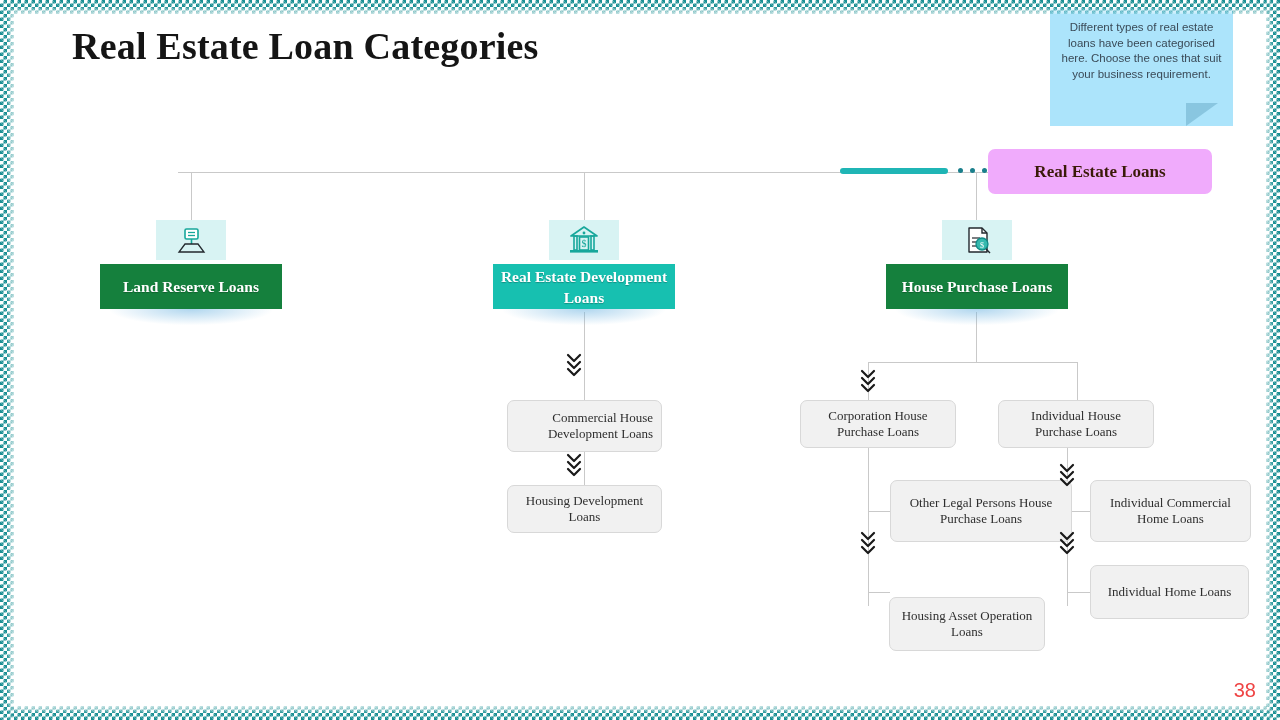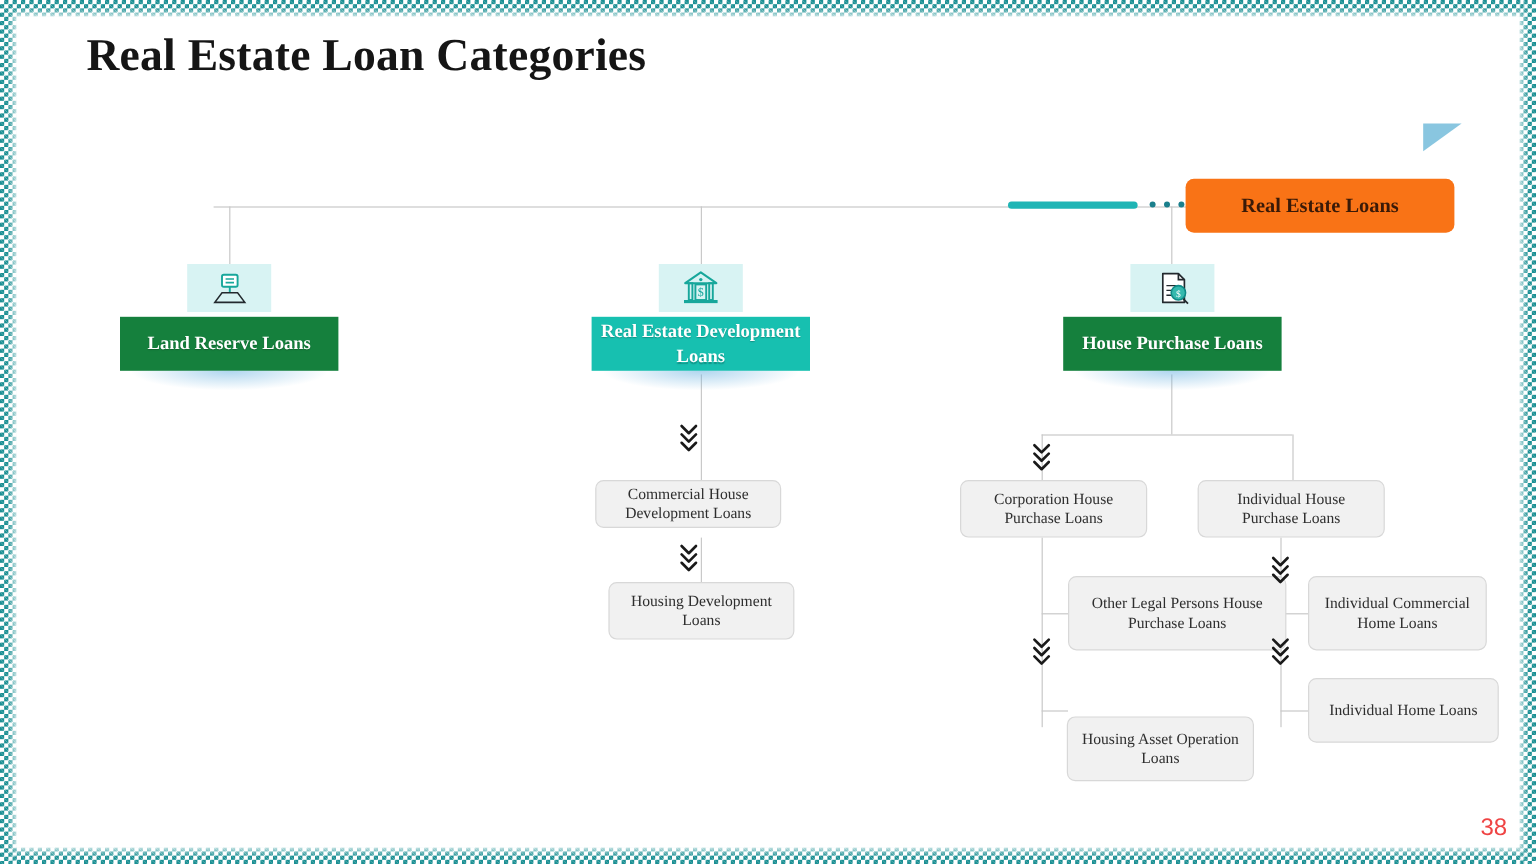--- a/index.html
+++ b/index.html
@@ -47,21 +47,21 @@
   
   .hline{position:absolute;height:1px;background:#c9c9c9;}
   .vline{position:absolute;width:1px;background:#c9c9c9;}
 
   .teal-bar{position:absolute;left:840px;top:168px;width:108px;height:6px;
     background:#1fb5b5;border-radius:3px;}
   .dot{position:absolute;width:5px;height:5px;border-radius:50%;background:#1a7f8c;top:168px;}
 
   
   .root{position:absolute;left:988px;top:149px;width:224px;height:45px;
-    background:#f97316;border-radius:7px;
+    background:#f0abfc;border-radius:7px;
     display:flex;align-items:center;justify-content:center;z-index:10;}
   .root span{font-family:"Liberation Serif", serif;font-weight:bold;font-size:17px;color:#3a1a08;}
 
   
   .cat{position:absolute;z-index:8;}
   .cat .iconbox{position:absolute;left:50%;transform:translateX(-50%);top:0;
     width:70px;height:40px;background:#d8f3f3;
     display:flex;align-items:center;justify-content:center;}
   .cat .bar{position:absolute;top:44px;width:182px;height:45px;
     display:flex;align-items:center;justify-content:center;text-align:center;}
@@ -95,20 +95,21 @@
 
   <div class="frame">
     <div class="band top"></div>
     <div class="band bottom"></div>
     <div class="band left"></div>
     <div class="band right"></div>
   </div>
 
   <div class="title">Real Estate Loan Categories</div>
 
+  <div class="note">Different  types of real estate loans have  been categorised here. Choose the ones that suit your business requirement.</div>
   <div class="note-fold"></div>
 
   <div class="hline" style="left:178px;top:172px;width:812px;"></div>
   <div class="vline" style="left:191px;top:172px;height:48px;"></div>
   <div class="vline" style="left:584px;top:172px;height:48px;"></div>
   <div class="vline" style="left:976px;top:172px;height:48px;"></div>
 
   <div class="teal-bar"></div>
   <div class="dot" style="left:958px;"></div>
   <div class="dot" style="left:970px;"></div>
@@ -173,21 +174,21 @@
 
   <div class="vline" style="left:584px;top:312px;height:88px;"></div>
   <div class="chev" style="left:566px;top:352px;">
     <svg width="16" height="26" viewBox="0 0 16 26">
       <path d="M2 3 L8 9 L14 3" fill="none" stroke="#1a1a1a" stroke-width="2.2" stroke-linecap="round" stroke-linejoin="round"></path>
       <path d="M2 10 L8 16 L14 10" fill="none" stroke="#1a1a1a" stroke-width="2.2" stroke-linecap="round" stroke-linejoin="round"></path>
       <path d="M2 17 L8 23 L14 17" fill="none" stroke="#1a1a1a" stroke-width="2.2" stroke-linecap="round" stroke-linejoin="round"></path>
     </svg>
   </div>
 
-  <div class="sub" style="left:496px;top:400px;width:155px;height:40px;">
+  <div class="sub" style="left:507px;top:400px;width:155px;height:52px;text-align:right;">
     <span>Commercial  House Development Loans</span>
   </div>
 
   <div class="vline" style="left:584px;top:448px;height:37px;"></div>
   <div class="chev" style="left:566px;top:452px;">
     <svg width="16" height="26" viewBox="0 0 16 26">
       <path d="M2 3 L8 9 L14 3" fill="none" stroke="#1a1a1a" stroke-width="2.2" stroke-linecap="round" stroke-linejoin="round"></path>
       <path d="M2 10 L8 16 L14 10" fill="none" stroke="#1a1a1a" stroke-width="2.2" stroke-linecap="round" stroke-linejoin="round"></path>
       <path d="M2 17 L8 23 L14 17" fill="none" stroke="#1a1a1a" stroke-width="2.2" stroke-linecap="round" stroke-linejoin="round"></path>
     </svg>
@@ -246,21 +247,21 @@
     </svg>
   </div>
   <div class="chev" style="left:1059px;top:530px;">
     <svg width="16" height="26" viewBox="0 0 16 26">
       <path d="M2 3 L8 9 L14 3" fill="none" stroke="#1a1a1a" stroke-width="2.2" stroke-linecap="round" stroke-linejoin="round"></path>
       <path d="M2 10 L8 16 L14 10" fill="none" stroke="#1a1a1a" stroke-width="2.2" stroke-linecap="round" stroke-linejoin="round"></path>
       <path d="M2 17 L8 23 L14 17" fill="none" stroke="#1a1a1a" stroke-width="2.2" stroke-linecap="round" stroke-linejoin="round"></path>
     </svg>
   </div>
 
-  <div class="sub" style="left:1090px;top:480px;width:149px;height:62px;">
+  <div class="sub" style="left:1090px;top:480px;width:161px;height:62px;">
     <span>Individual Commercial   Home Loans</span>
   </div>
   <div class="sub" style="left:1090px;top:565px;width:159px;height:54px;">
     <span>Individual Home Loans</span>
   </div>
 
   <div class="pagenum">38</div>
 
 </div>
 

